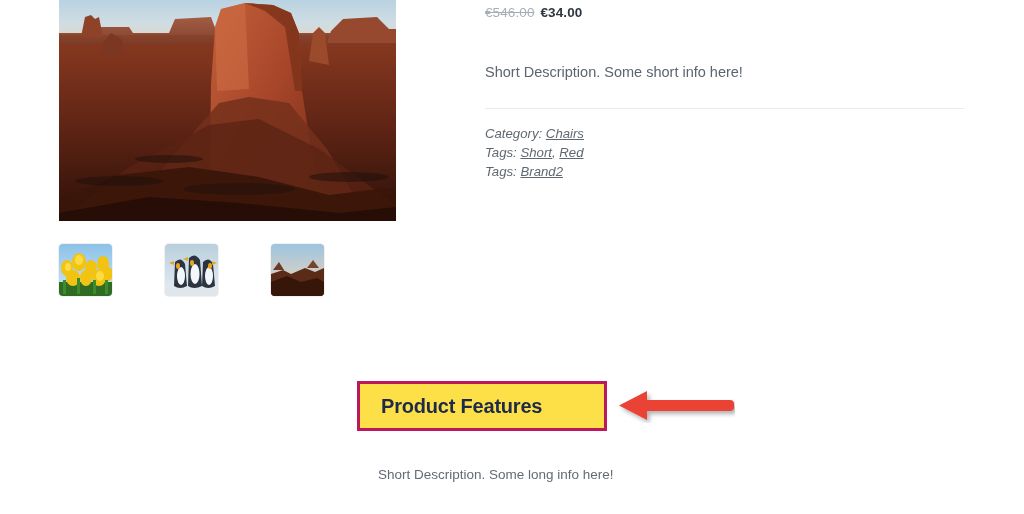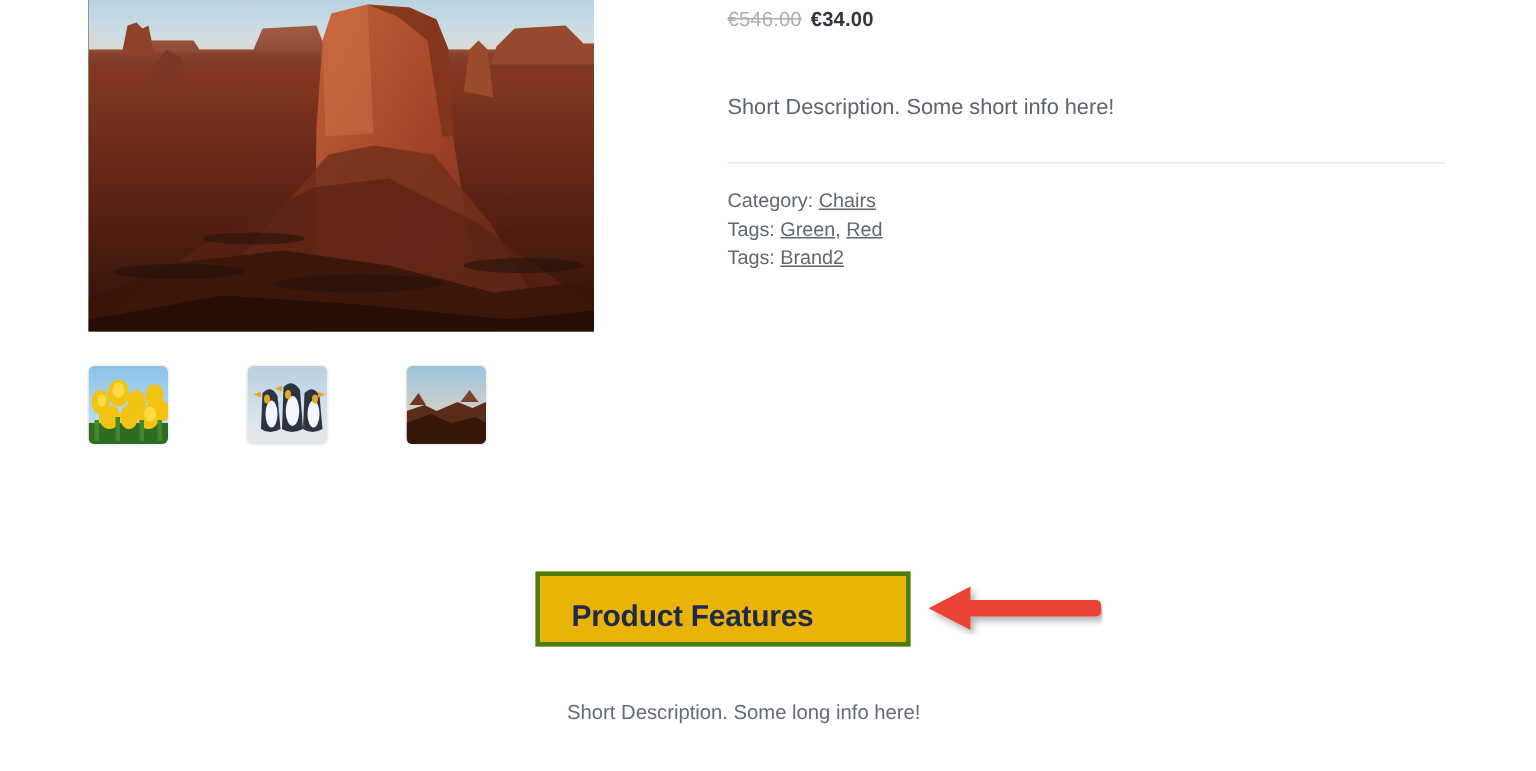--- a/index.html
+++ b/index.html
@@ -125,21 +125,21 @@
     margin: 15px 0 0 0;
     font-size: 13.2px;
     line-height: 19px;
     color: #60686f;
   }
   .meta a {
     color: #60686f;
     text-decoration: underline;
     text-underline-offset: 1px;
   }
-  .meta-line { white-space: nowrap; }
+  .meta-line { white-space: nowrap; font-style: italic; }
 
   
   .tabs {
     position: absolute;
     left: 59px;
     top: 395px;
     width: 268px;
   }
   .tab-rule {
     border: 0;
@@ -173,24 +173,25 @@
   .panel {
     position: absolute;
     left: 357px;
     top: 381px;
     width: 616px;
   }
   .panel-title-box {
     box-sizing: border-box;
     width: 250px;
     height: 50px;
-    border: 3px solid #4d7c0f;
+    border: 3px solid #be185d;
     display: flex;
+    align-items: center;
     padding-left: 21px;
-    background: #eab308;
+    background: #fde047;
   }
   .panel-title {
     font-size: 20px;
     font-weight: 700;
     color: #1d2a4a;
     letter-spacing: -.2px;
     line-height: 1;
   }
   .panel-body {
     margin: 34px 0 0 21px;
@@ -367,21 +368,21 @@
 
     <hr class="meta-divider">
 
     <div class="meta">
       <div class="meta-line">
         <span>Category:</span>
         <a href="#">Chairs</a>
       </div>
       <div class="meta-line">
         <span>Tags:</span>
-        <a href="#">Green</a><span>, </span><a href="#">Red</a>
+        <a href="#">Short</a><span>, </span><a href="#">Red</a>
       </div>
       <div class="meta-line">
         <span>Tags:</span>
         <a href="#">Brand2</a>
       </div>
     </div>
 
   </div>
 
 

